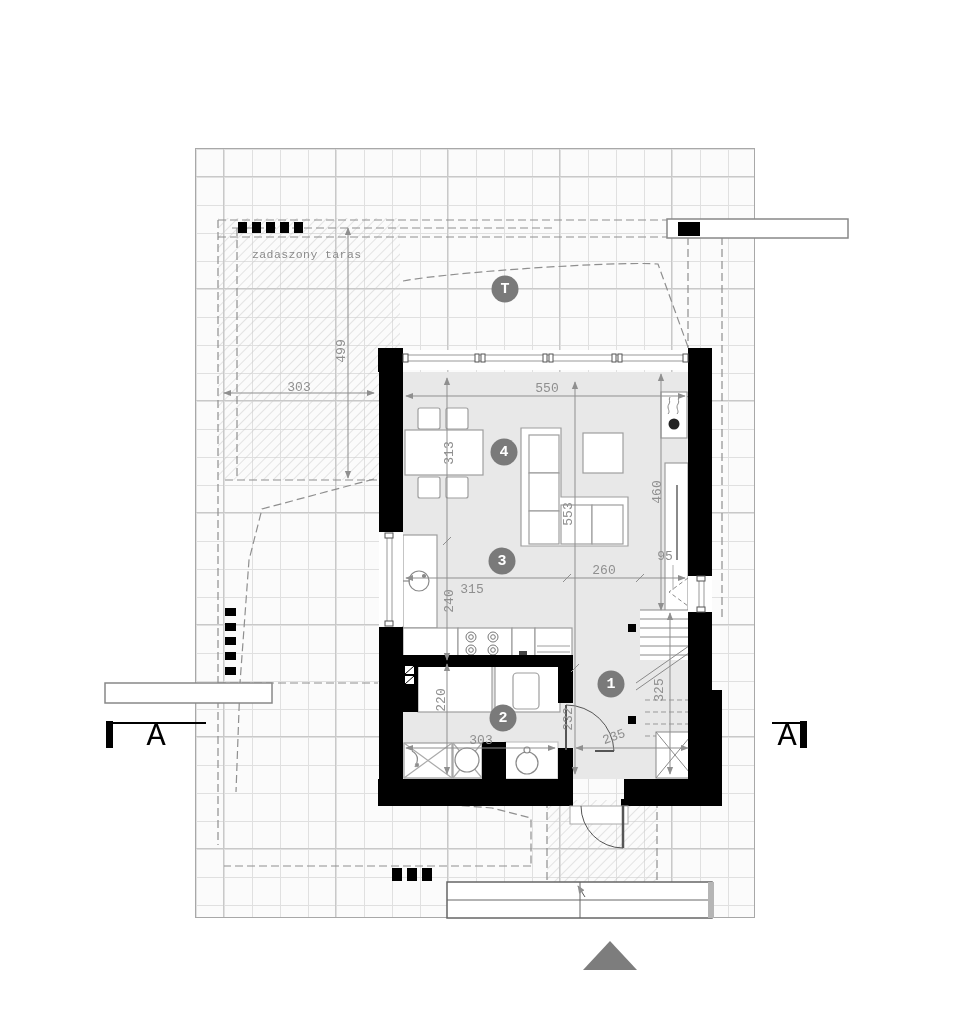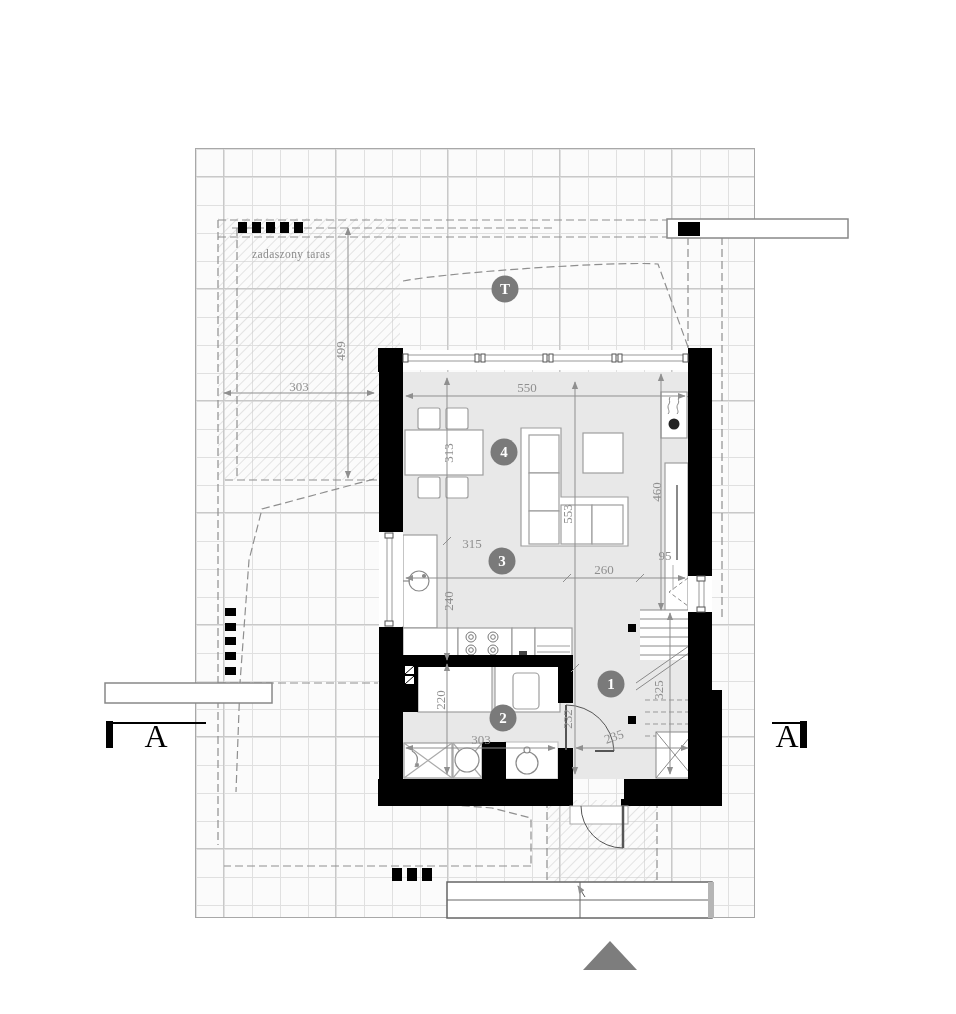--- a/index.html
+++ b/index.html
@@ -1,17 +1,17 @@
 <!DOCTYPE html>
 <html><head>
 <meta charset="utf-8">
 <style>
   html,body{margin:0;padding:0;background:#fff;}
   #canvas{position:relative;width:868px;height:1014px;background:#fff;overflow:hidden;
-          font-family:Liberation Serif, serif;}
+          font-family:Liberation Mono, monospace;}
   #grid{position:absolute;left:195px;top:148px;width:560px;height:770px;
         background-color:#fbfbfb;border:1px solid #a8a8a8;box-sizing:border-box;
         background-image:
           repeating-linear-gradient(to right,#c9c9c9 0 1px,transparent 1px 112px),
           repeating-linear-gradient(to bottom,#c9c9c9 0 1px,transparent 1px 112px),
           repeating-linear-gradient(to right,#e0e0e0 0 1px,transparent 1px 28px),
           repeating-linear-gradient(to bottom,#e0e0e0 0 1px,transparent 1px 28px);
         background-position:27px 27px,27px 27px,0 0,0 0;}
   svg.plan{position:absolute;left:0;top:0;}
   .dim{position:absolute;font-size:13px;color:#8f8f8f;white-space:nowrap;
@@ -290,26 +290,26 @@
     </g>
     <g>
       <path d="M610,941 L637,970 L583,970 Z" fill="#7d7d7d"></path>
     </g>
   </svg>
 
   <div class="tlabel">zadaszony taras</div>
 
   <div class="dim" style="left:299px;top:387px">303</div>
   <div class="dim r90" style="left:341px;top:351px">499</div>
-  <div class="dim" style="left:527px;top:388px">550</div>
+  <div class="dim" style="left:547px;top:388px">550</div>
   <div class="dim r90" style="left:449px;top:453px">313</div>
   <div class="dim r90" style="left:449px;top:601px">240</div>
   <div class="dim r90" style="left:568px;top:514px">553</div>
   <div class="dim r90" style="left:657px;top:492px">460</div>
-  <div class="dim" style="left:472px;top:544px">315</div>
+  <div class="dim" style="left:472px;top:589px">315</div>
   <div class="dim" style="left:604px;top:570px">260</div>
   <div class="dim" style="left:665px;top:556px">95</div>
   <div class="dim" style="left:481px;top:740px">303</div>
   <div class="dim r90" style="left:441px;top:700px">220</div>
   <div class="dim r90" style="left:568px;top:719px">232</div>
   <div class="dim r90" style="left:659px;top:690px">325</div>
   <div class="dim r20" style="left:614px;top:737px">235</div>
 
   <div class="marker" style="left:505px;top:289px">T</div>
   <div class="marker" style="left:504px;top:452px">4</div>

